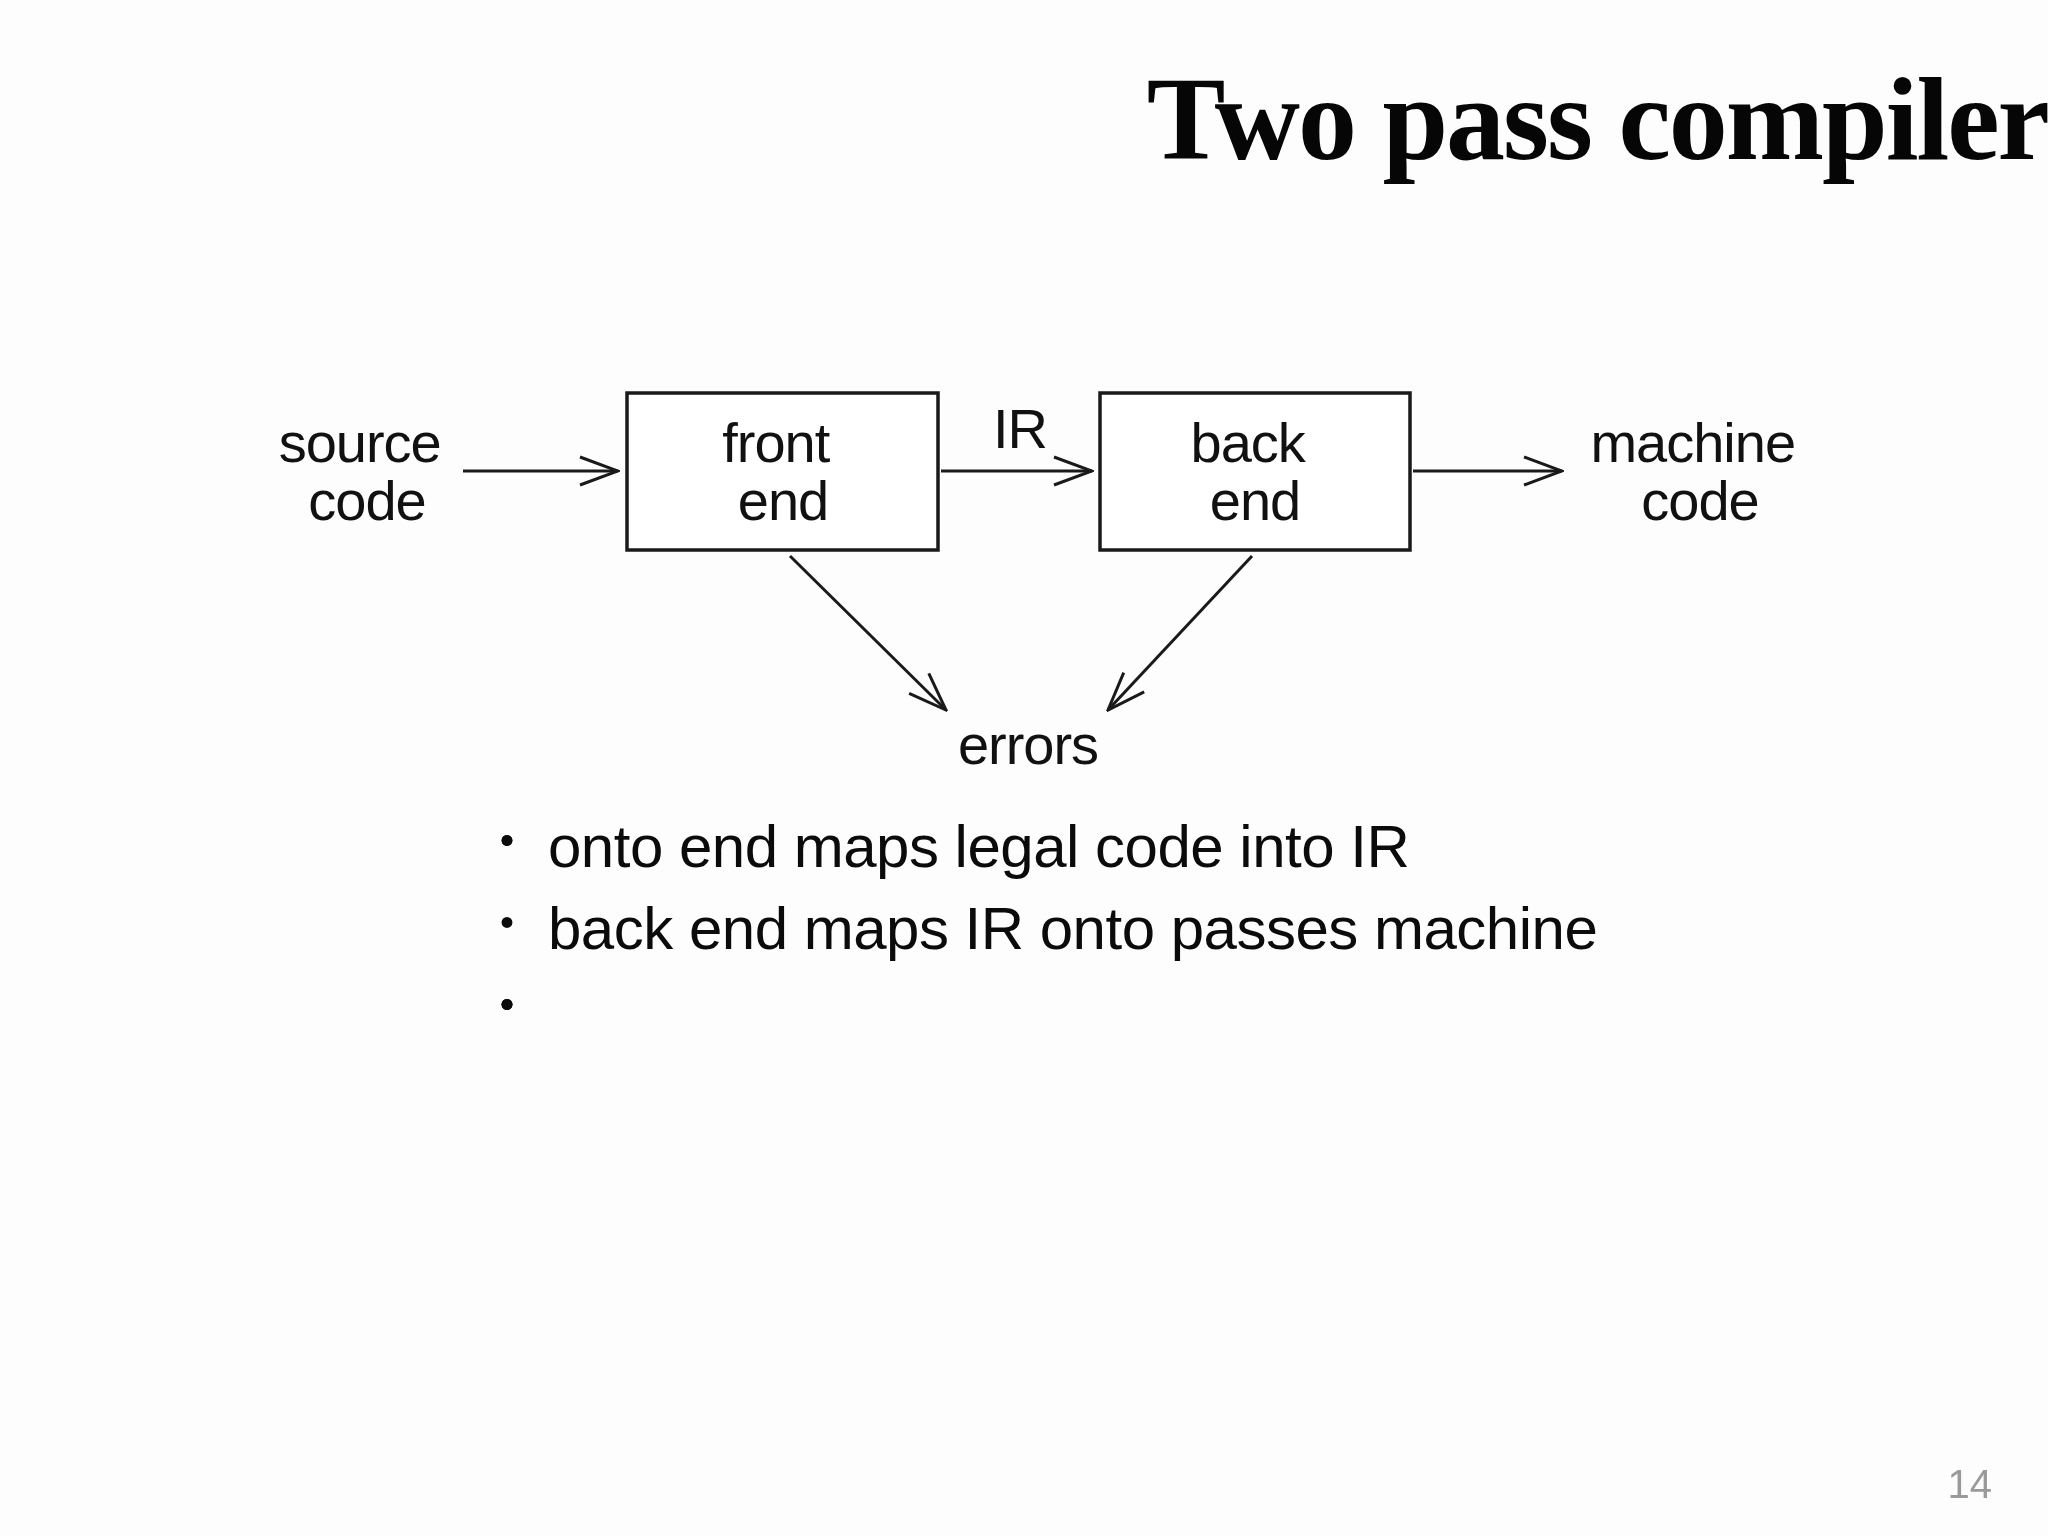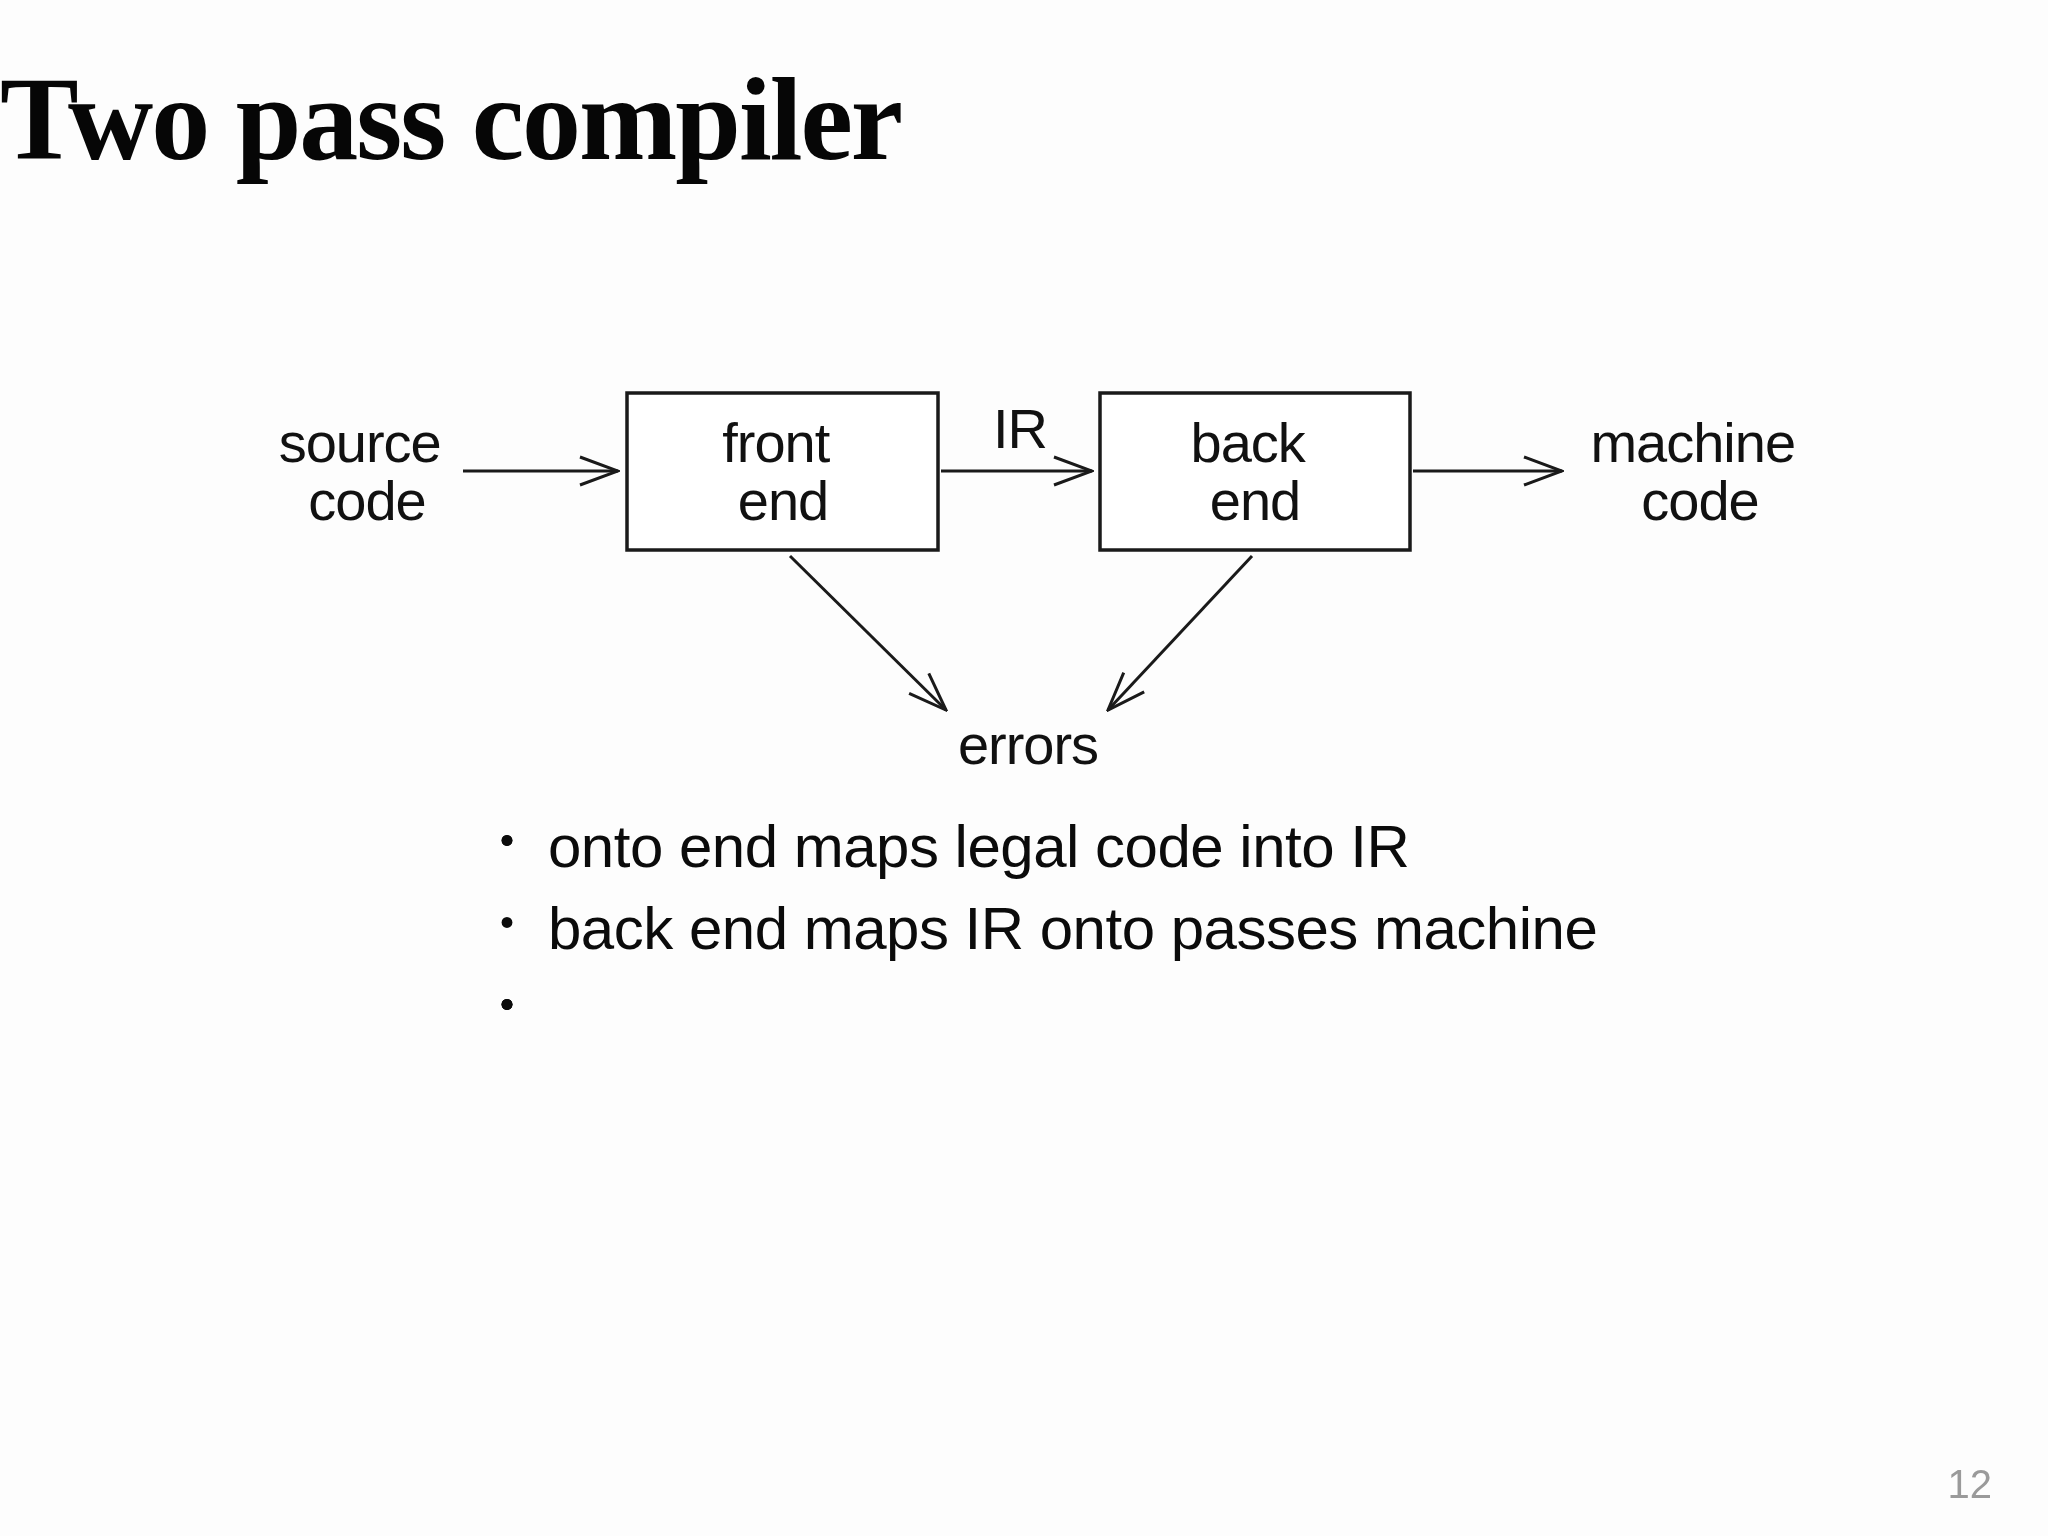--- a/index.html
+++ b/index.html
@@ -14,21 +14,21 @@
     background: #fdfdfd;
     overflow: hidden;
     font-family: "Liberation Sans", "DejaVu Sans", sans-serif;
     color: #0d0d0d;
   }
   .slide-title {
     position: absolute;
     top: 52px;
     left: 0;
     width: 2048px;
-    text-align: left;
+    text-align: right;
     font-family: "Liberation Serif", "DejaVu Serif", serif;
     font-weight: 700;
     font-size: 118px;
     letter-spacing: -2px;
     color: #060606;
     margin: 0;
   }
   .diagram {
     position: absolute;
     top: 370px;
@@ -138,15 +138,15 @@
       <span class="bullet-marker">•</span>
     </li>
     <li>
       <span class="bullet-marker">•</span>
     </li>
     <li>
       <span class="bullet-marker">•</span>
     </li>
   </ul>
 
-  <div class="page-number">12</div>
+  <div class="page-number">14</div>
 
 </div>
 
 </body></html>

